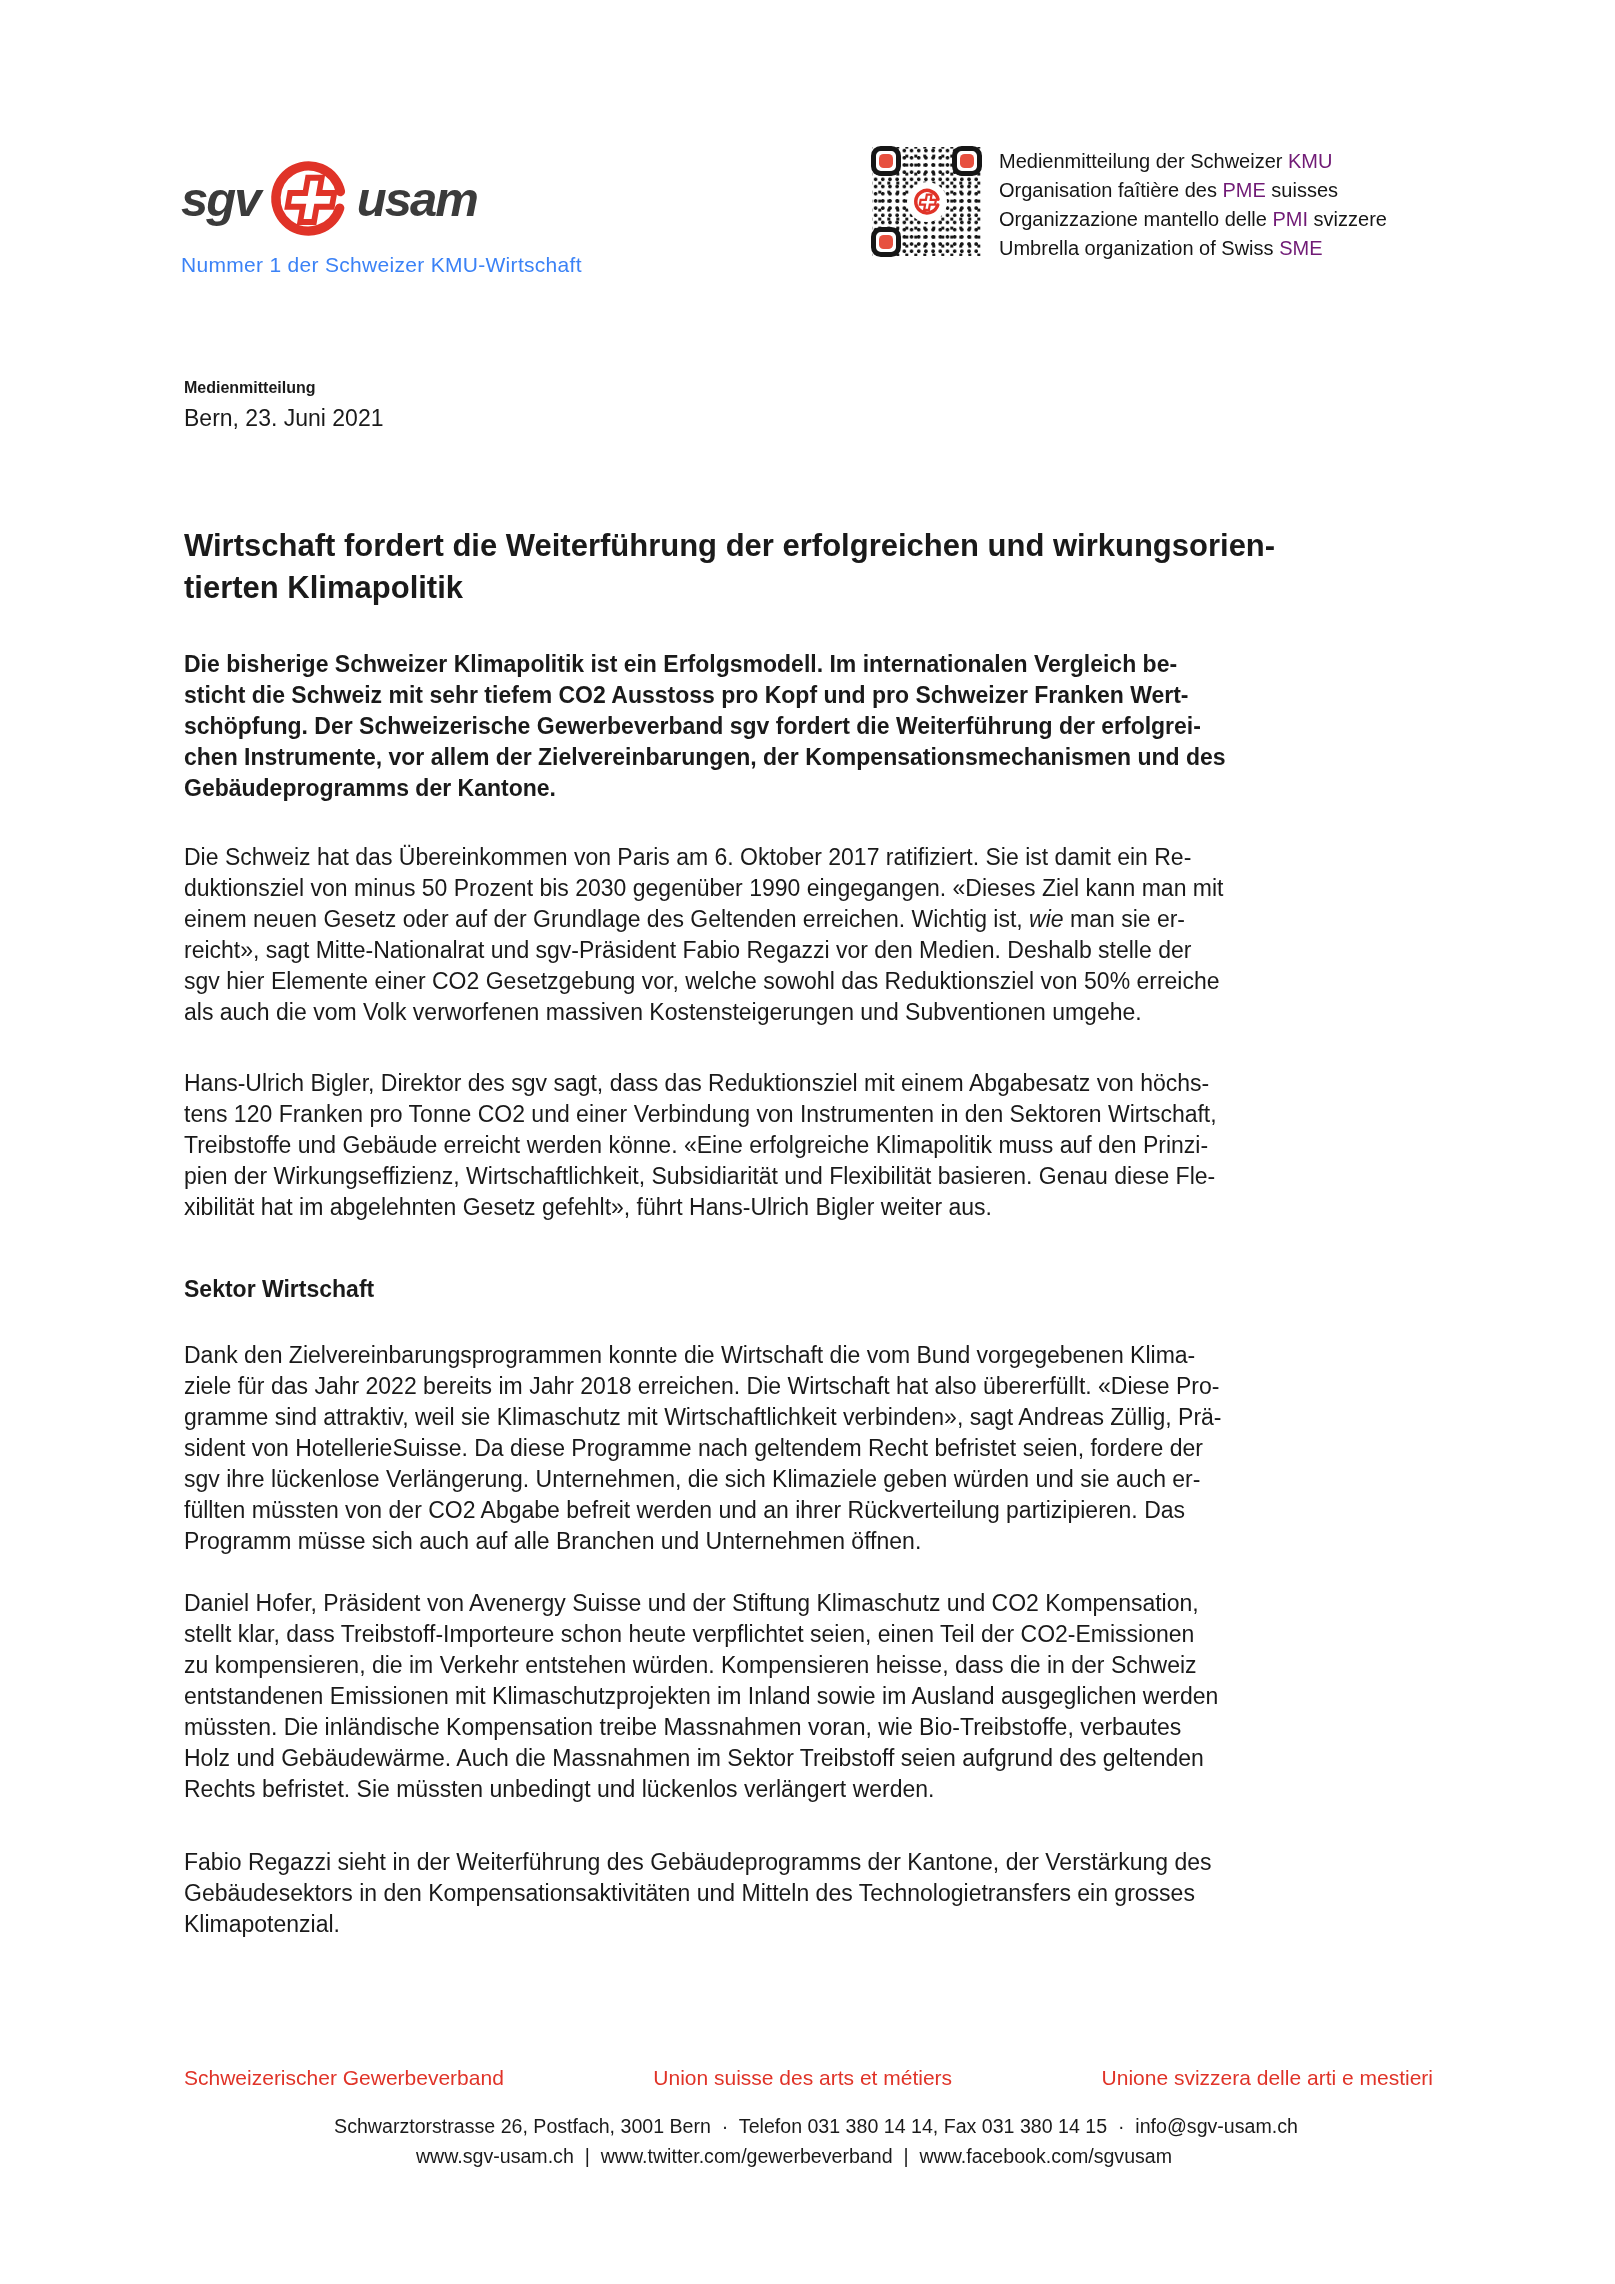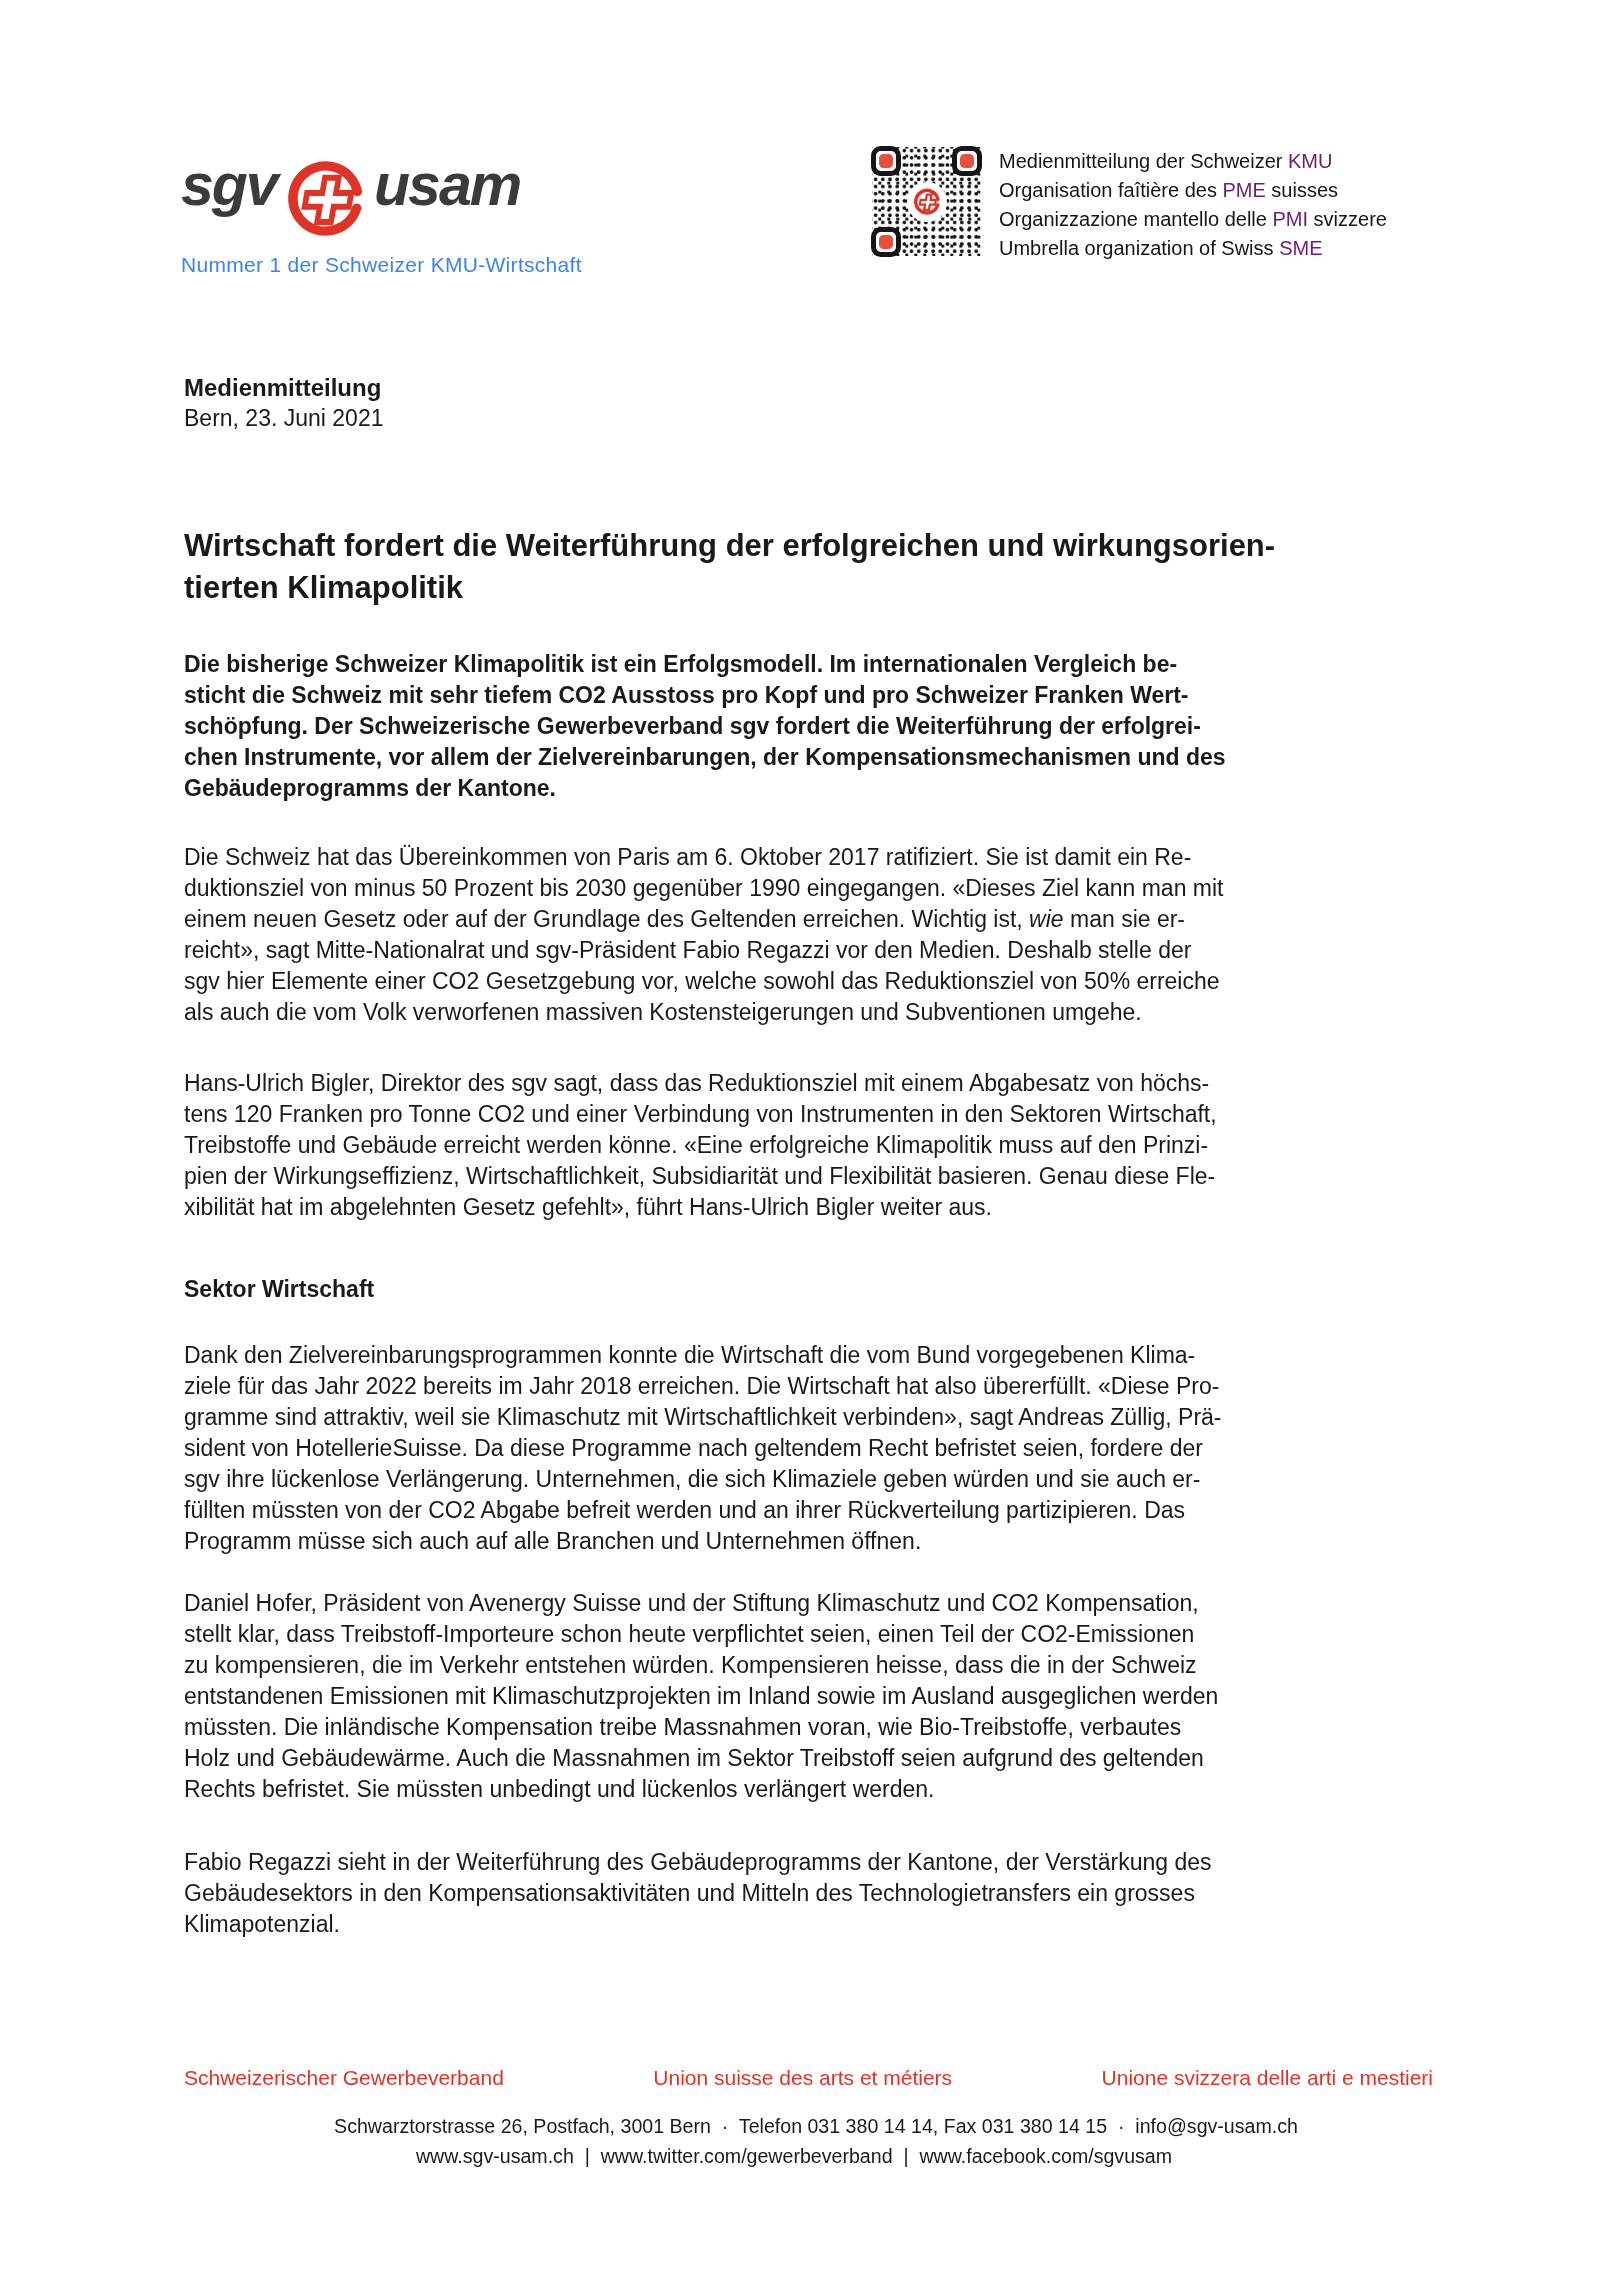--- a/index.html
+++ b/index.html
@@ -6,21 +6,21 @@
   #page{
     position:relative;
     width:1616px;height:2284px;
     background:#ffffff;
     color:#1a1a1a;
     font-family:"Liberation Sans","DejaVu Sans",sans-serif;
     overflow:hidden;
   }
   
   .logo-block{position:absolute;left:181px;top:156px;}
-  .logo-row{display:flex;align-items:flex-start;font-size:59px;line-height:1;
+  .logo-row{display:flex;align-items:center;font-size:49px;line-height:1;
     font-style:italic;font-weight:600;color:#3b3b3b;letter-spacing:-2px;}
   .logo-mark{width:87px;height:87px;margin:0 5.2px;flex:0 0 auto;}
   .logo-tagline{font-size:21px;color:#3b82f6;margin-top:10.4px;letter-spacing:0.3px;}
 
   .qr{position:absolute;left:871px;top:146px;width:111px;height:111px;}
   .qr-dots{position:absolute;inset:1.3px;
     background-image:
       radial-gradient(circle,#161616 1.7px,transparent 2px),
       radial-gradient(circle,#161616 1.4px,transparent 1.6px);
     background-size:7.2px 7.2px,9px 9px;
@@ -33,21 +33,21 @@
   .qr-finder.bl{left:0;bottom:0;}
   .qr-center{position:absolute;left:50%;top:50%;width:40px;height:40px;margin:-20px 0 0 -20px;
     background:#ffffff;border-radius:50%;display:flex;align-items:center;justify-content:center;}
 
   .org-block{position:absolute;left:999px;top:147px;font-size:20px;line-height:29px;color:#151515;}
   .org-line{white-space:pre;}
   .org-accent{color:#701a75;}
 
   
   .meta{position:absolute;left:184px;top:372px;}
-  .meta-kind{font-size:24px;font-weight:700;line-height:31px;}
+  .meta-kind{font-size:16px;font-weight:700;line-height:31px;}
   .meta-date{font-size:23px;line-height:31px;}
 
   
   .article{position:absolute;left:184px;top:525px;width:1291px;}
   .article h1{font-size:31px;line-height:42px;font-weight:700;margin:0;white-space:pre;}
   .article p{font-size:23px;line-height:31px;margin:0;white-space:pre;}
   .article p.lead{font-weight:700;}
   .article h2{font-size:23px;line-height:31px;font-weight:700;margin:0;white-space:pre;}
   .mt-lead{margin-top:40px !important;}
   .mt-paris{margin-top:38px !important;}

